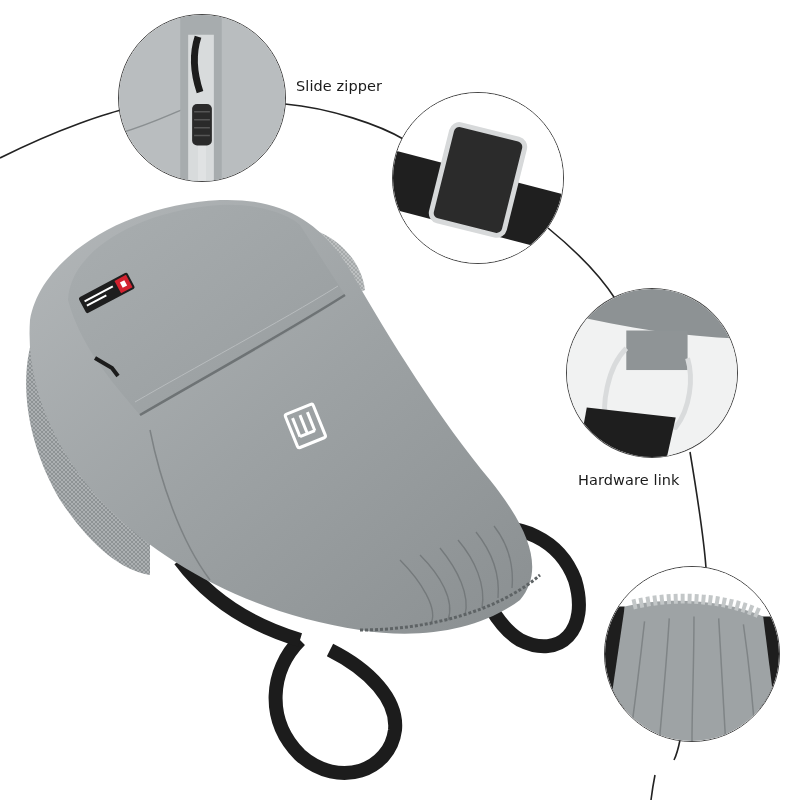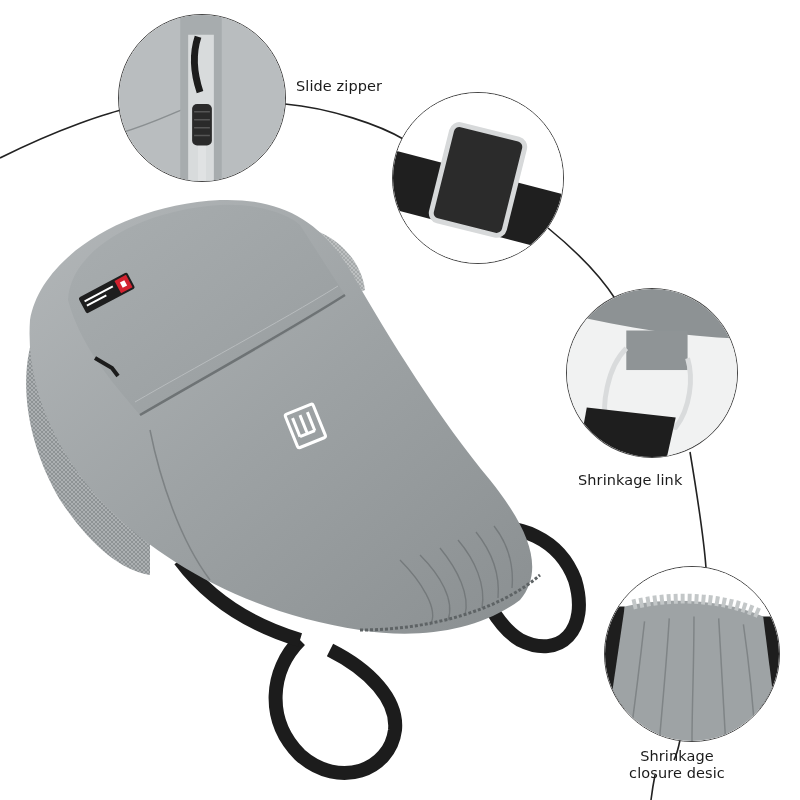--- a/index.html
+++ b/index.html
@@ -110,36 +110,32 @@
 
   <div class="callout" style="left:566px; top:288px; width:172px; height:170px;">
     <svg viewBox="0 0 172 170">
       <rect width="172" height="170" fill="#f1f2f2"></rect>
       <path d="M0,0 L172,0 L172,50 C120,48 60,40 0,25 Z" fill="#8d9294"></path>
       <rect x="60" y="42" width="62" height="40" fill="#8f9496"></rect>
       <path d="M60,60 C40,80 35,120 40,135 L110,140 C125,120 128,90 122,70" fill="none" stroke="#d9dbdc" stroke-width="5"></path>
       <path d="M20,120 L110,130 L100,175 L10,175 Z" fill="#1e1e1e"></path>
     </svg>
   </div>
-  <div class="label" style="left:578px; top:472px;">Shrinkage link</div>
+  <div class="label" style="left:578px; top:472px;">Hardware link</div>
 
   <div class="callout" style="left:604px; top:566px; width:176px; height:176px;">
     <svg viewBox="0 0 176 176">
       <rect width="176" height="176" fill="#ffffff"></rect>
       <path d="M0,40 L20,40 L20,176 L0,176 Z" fill="#1e1e1e"></path>
       <path d="M156,50 L176,50 L176,176 L156,176 Z" fill="#1e1e1e"></path>
       <path d="M20,40 C60,30 120,32 160,50 L176,176 L0,176 Z" fill="#9ea3a5"></path>
       <path d="M28,38 C70,28 120,30 158,48" stroke="#c3c7c8" stroke-width="10" fill="none" stroke-dasharray="4,3"></path>
       <g stroke="#7f8486" stroke-width="1.5" fill="none">
         <path d="M40,55 C35,100 30,140 25,176"></path>
         <path d="M65,52 C62,100 58,140 55,176"></path>
         <path d="M90,50 C90,100 88,140 88,176"></path>
         <path d="M115,52 C118,100 120,140 122,176"></path>
         <path d="M140,58 C146,100 150,140 152,176"></path>
       </g>
     </svg>
   </div>
-  <div class="label" style="left:612px; top:748px; width:130px;">
-    <div>Shrinkage</div>
-    <div>closure desic</div>
-  </div>
 
 </div>
 
 </body></html>

